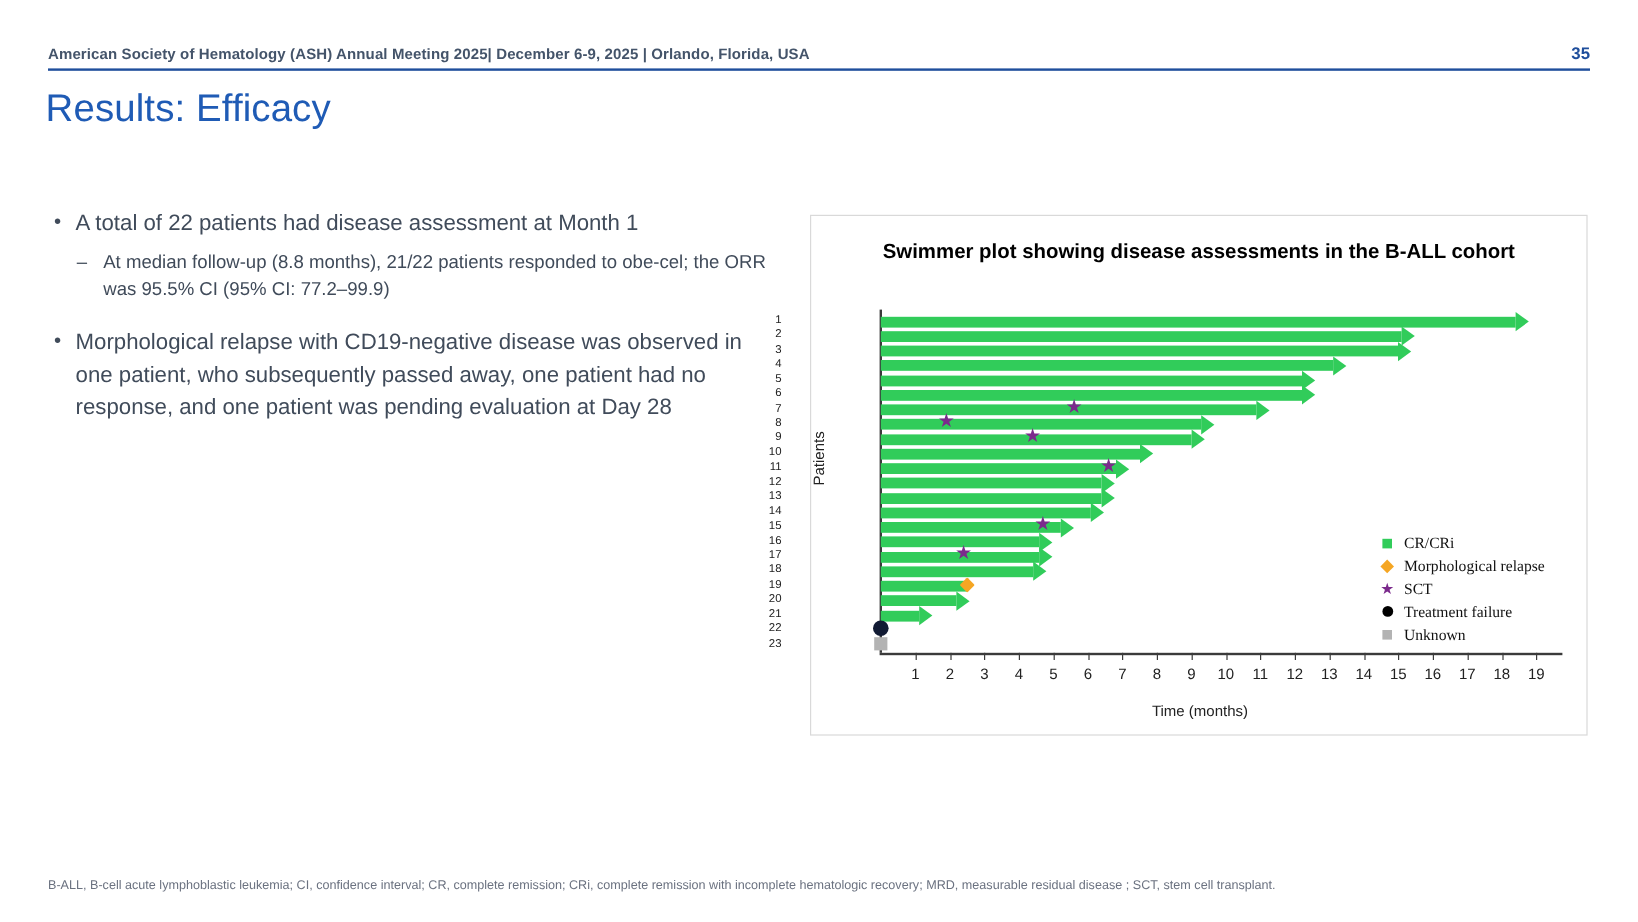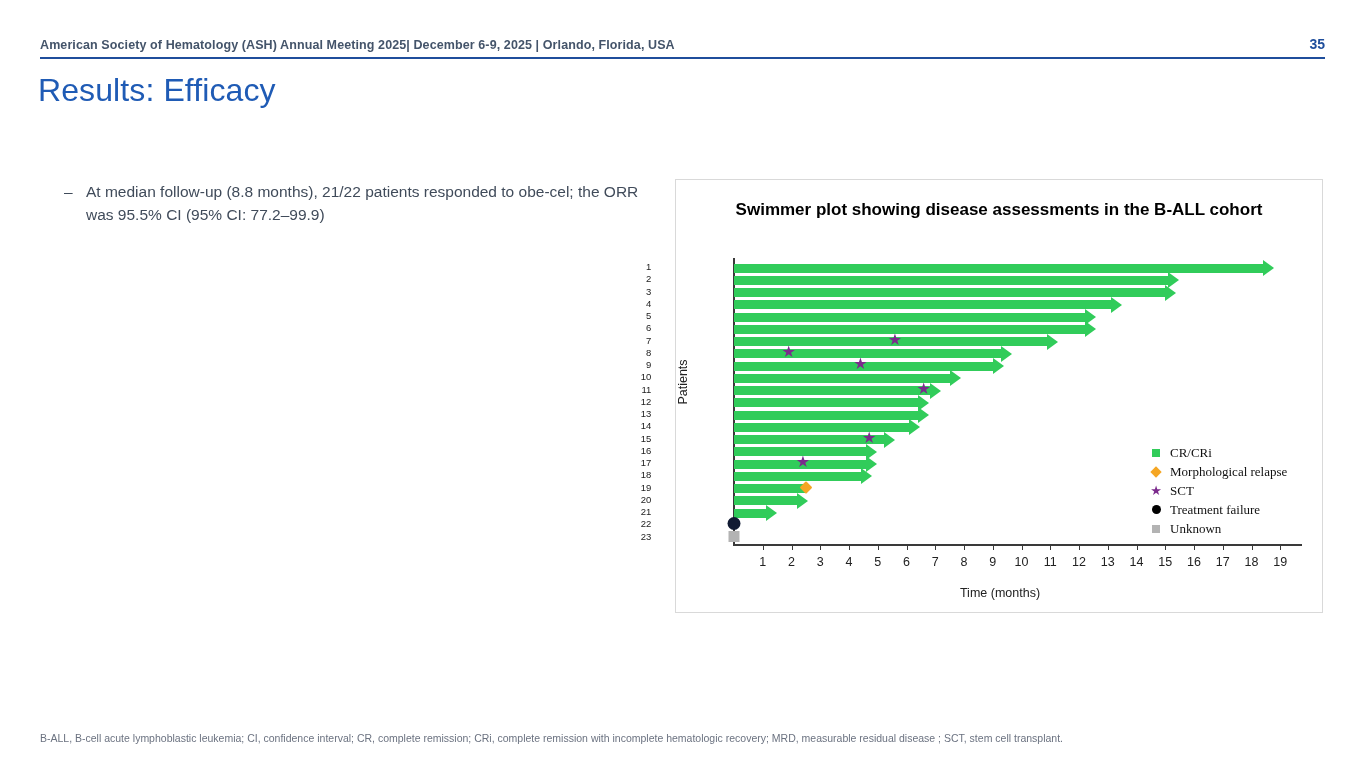--- a/index.html
+++ b/index.html
@@ -144,22 +144,24 @@
   <div class="header-row">
     <div class="header-text">American Society of Hematology (ASH) Annual Meeting 2025| December 6-9, 2025 | Orlando, Florida, USA</div>
     <div class="header-page">35</div>
   </div>
   <div class="header-rule"></div>
 </div>
 
 <div class="slide-title">Results: Efficacy</div>
 
 <div class="body-col">
+  <div class="bullet">A total of 22 patients had disease assessment at Month 1</div>
   <div class="sub">At median follow-up (8.8 months), 21/22 patients responded to obe-cel; the ORR was 95.5% CI (95% CI: 77.2–99.9)</div>
   <div class="gap"></div>
+  <div class="bullet">Morphological relapse with CD19-negative disease was observed in one patient, who subsequently passed away, one patient had no response, and one patient was pending evaluation at Day 28</div>
 </div>
 
 <div class="chart-panel">
   <div class="chart-title">Swimmer plot showing disease assessments in the B-ALL cohort</div>
   <div class="plot" id="plot">
     <div class="y-axis-label">Patients</div>
     <div class="axis-v"></div>
     <div class="axis-h"></div>
     <div id="ticks">
         <div class="tick" style="left: 86.75px;"></div>

